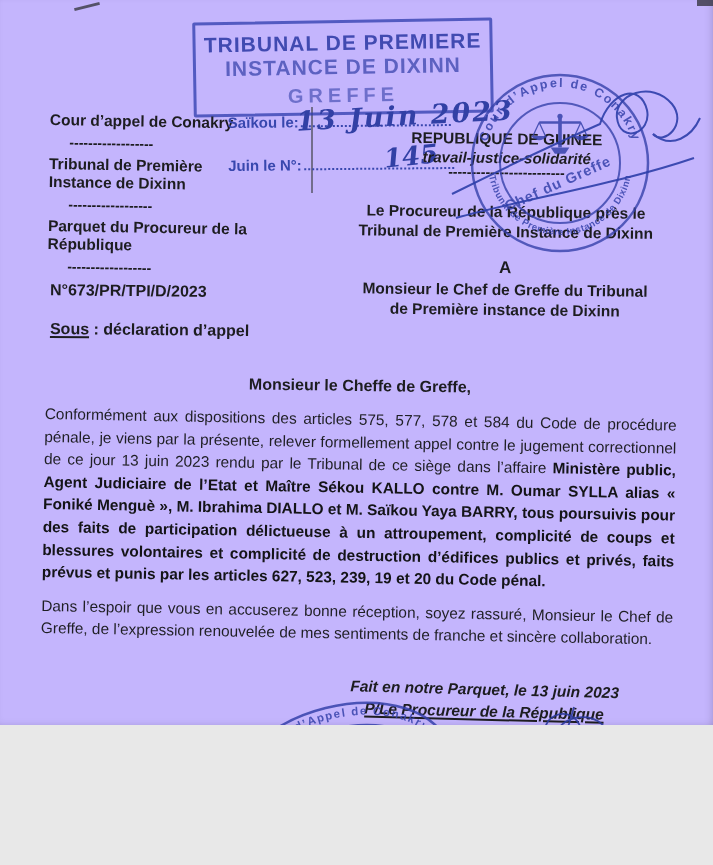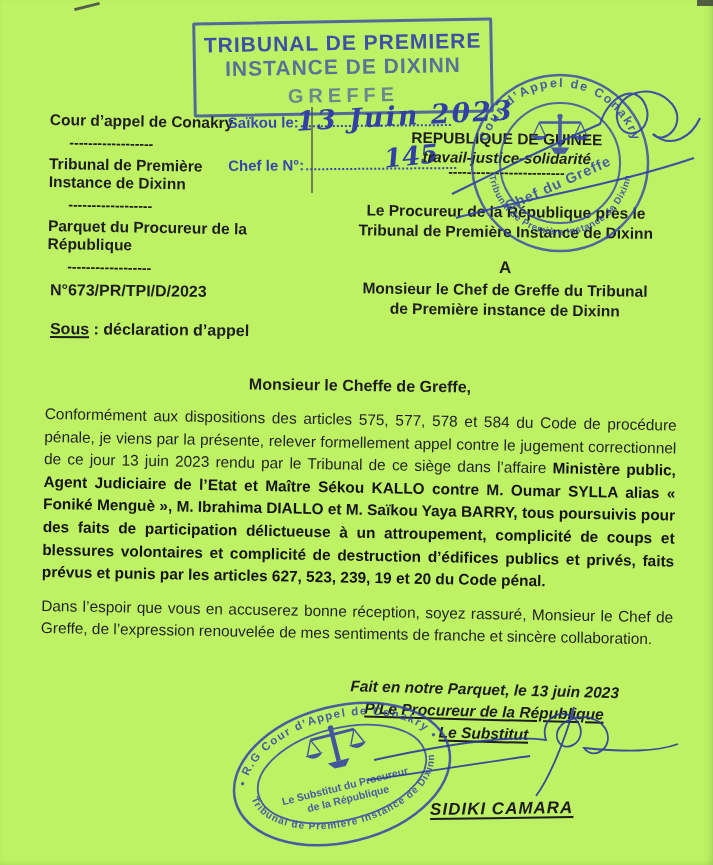--- a/index.html
+++ b/index.html
@@ -1,19 +1,19 @@
 <!DOCTYPE html>
 <html><head>
 <meta charset="utf-8">
 <style>
   * { margin:0; padding:0; box-sizing:border-box; }
   html,body { background:#e8e8e8; }
   .page {
-    position:relative; width:713px; height:865px; margin:0 auto;
-    background:#bef264; overflow:hidden;
+    position:relative; width:713px; height:725px; margin:0 auto;
+    background:#c4b5fd; overflow:hidden;
     font-family:"Liberation Sans", sans-serif; color:#1d1d20;
     box-shadow: inset -6px 0 10px -6px rgba(0,0,0,.18), inset 0 -4px 8px -5px rgba(0,0,0,.12);
   }
   .bold { font-weight:700; }
   .bi { font-weight:700; font-style:italic; }
   .u { text-decoration:underline; text-decoration-thickness:1.5px; text-underline-offset:2px; }
 
   
   .rect-stamp {
     position:absolute; left:193px; top:20px; width:300px; height:95px;
@@ -116,21 +116,21 @@
       <div class="bold">République</div>
     </div>
     <div class="lh-div">------------------</div>
   </div>
 
   <div class="arrival">
     <div class="arr-row">
       <span>Saïkou le:</span><span class="dots"></span>
     </div>
     <div class="arr-row">
-      <span>Chef le N°:</span><span class="dots"></span>
+      <span>Juin le N°:</span><span class="dots"></span>
     </div>
   </div>
   <div class="hw hw-date">13 Juin 2023</div>
   <div class="hw hw-num">145</div>
 
   <div class="right-header">
     <div class="rh-republic">REPUBLIQUE DE GUINEE</div>
     <div class="rh-motto">travail-justice-solidarité</div>
     <div class="rh-div">-------------------------</div>
     <div class="rh-sender">

